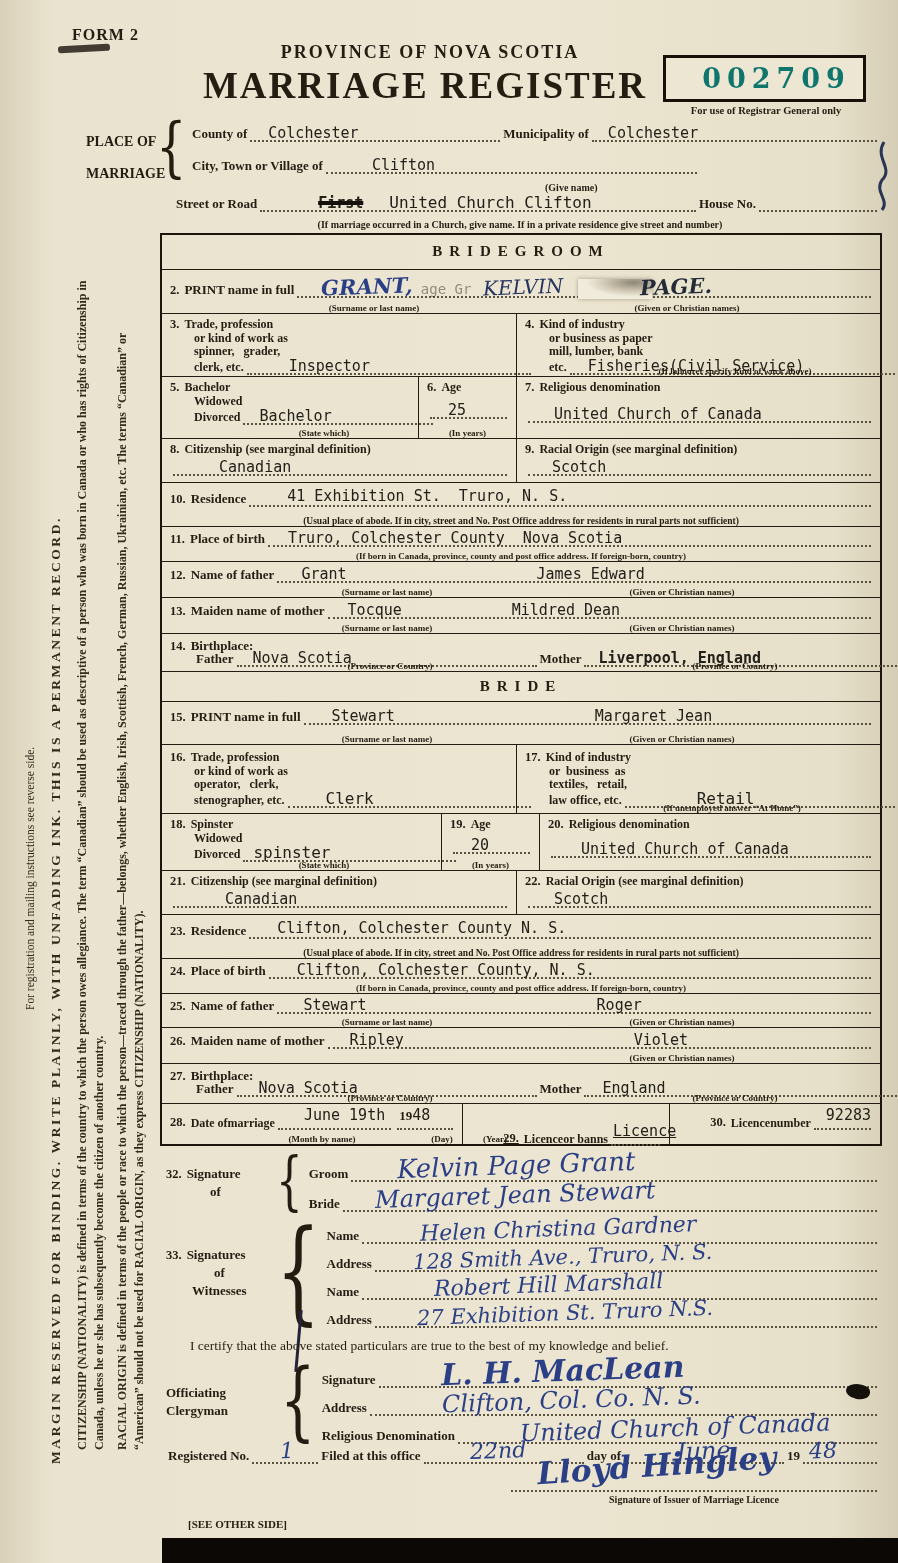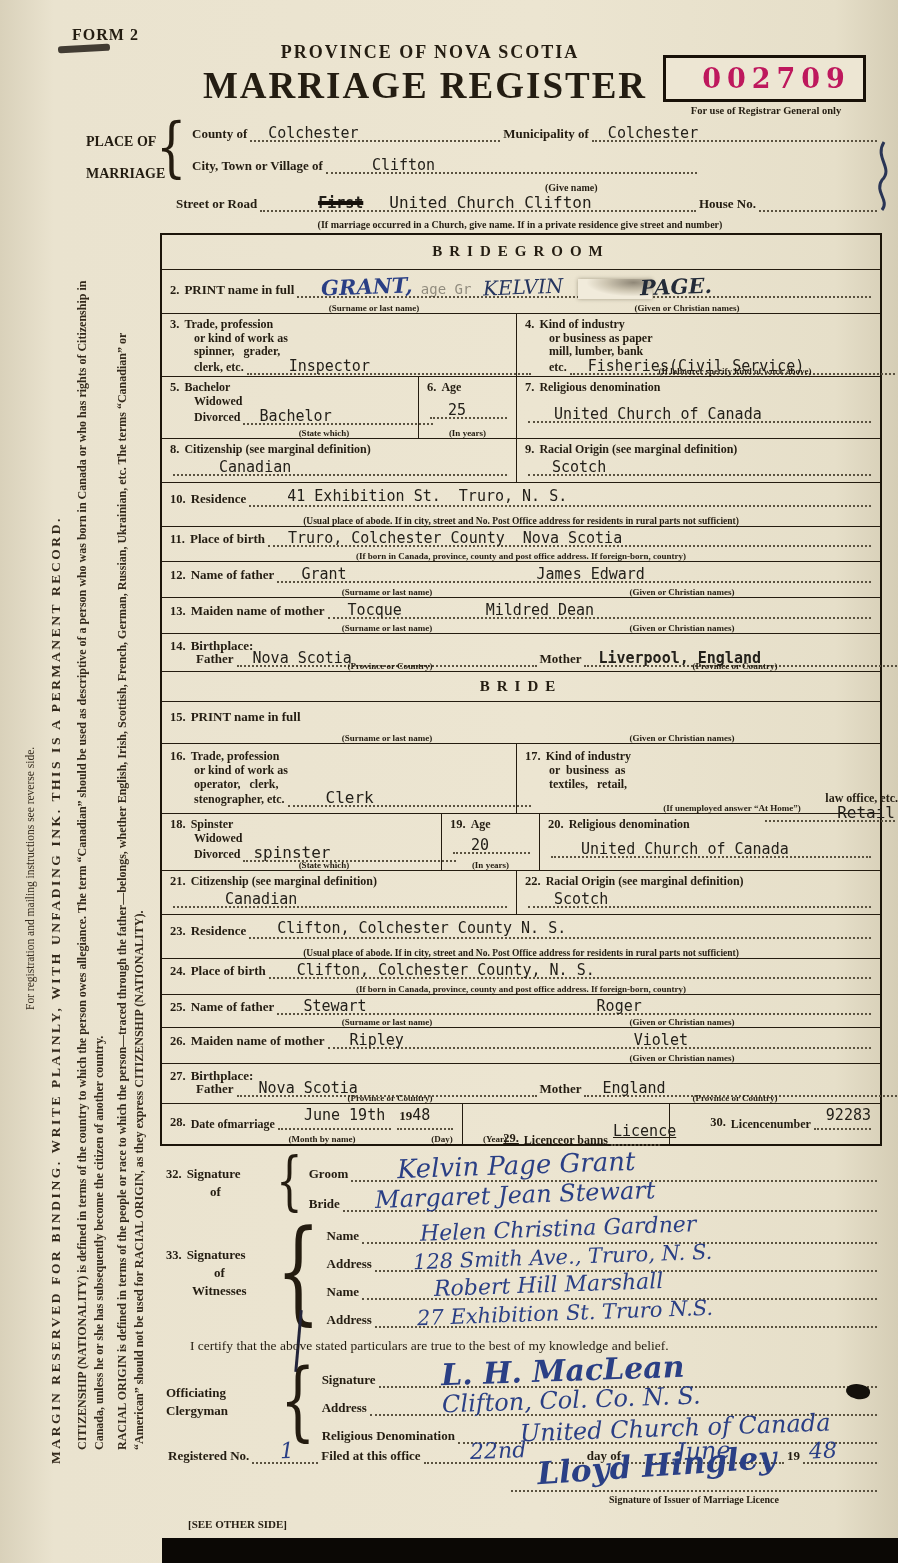--- a/index.html
+++ b/index.html
@@ -33,21 +33,21 @@
 
   .formbox { border:2.5px solid #1c150a; display:flex; flex-direction:column; background:transparent; }
   .r   { display:flex; position:relative; border-bottom:1.6px solid #241c10; width:100%; }
   .c   { position:relative; padding:3px 6px 1px 8px; }
   .vr  { border-right:1.6px solid #241c10; }
   .hdr { justify-content:center; align-items:center; font-weight:bold; font-size:15px; letter-spacing:7px; }
 
   .stk { display:inline-flex; flex-direction:row; line-height:12.5px;align-items:center; }
 
   .serialbox { border:3px solid #181108; display:flex; align-items:center; justify-content:center; background:#ede6d3; }
-  .serial { font-family:"DejaVu Serif", serif; font-weight:bold; font-size:27px; letter-spacing:6px; color:#be185d;margin-left:24px; }
+  .serial { font-family:"DejaVu Serif", serif; font-weight:bold; font-size:27px; letter-spacing:6px; color:#0f766e;margin-left:24px; }
 
   .brace { font-family:"DejaVu Serif", serif; color:#241c10; line-height:1; display:inline-block; }
   .struck{ text-decoration:line-through; text-decoration-thickness:4px; text-decoration-color:#15100a; font-weight:bold; }
 
   .blk { position:absolute; display:flex; align-items:center; }
   .side{ flex:0 0 auto; }
   .brc { font-family:"DejaVu Serif", serif; line-height:1; margin:0 6px 0 2px; color:#241c10; display:inline-block; }
   .lines { flex:1 1 auto; }
 
   .patch { display:inline-block; width:74px; height:20px; vertical-align:bottom; margin-left:10px;
@@ -249,21 +249,21 @@
         <span class="n" style="left:225px;">(Surname or last name)</span>
         <span class="n" style="left:520px;">(Given or Christian names)</span>
       </div>
     </div>
 
     <div class="r" style="height:36px;">
       <div class="c" style="flex:1;">
         <div class="line" style="margin-top:2px;">
             <span class="num">13.</span>
             <span class="lb">Maiden name of mother</span>
-          <span class="fl"><span class="mono" style="margin-left:18px;font-size:15px;">Tocque</span><span class="mono" style="margin-left:84px;font-size:15px;">Mildred Dean</span></span>
+          <span class="fl"><span class="mono" style="margin-left:18px;font-size:15px;">Tocque</span><span class="mono" style="margin-left:110px;font-size:15px;">Mildred Dean</span></span>
         </div>
         <span class="n" style="left:225px;">(Surname or last name)</span>
         <span class="n" style="left:520px;">(Given or Christian names)</span>
       </div>
     </div>
 
     <div class="r" style="height:38px;">
       <div class="c" style="flex:1;">
         <div class="line" style="margin-top:1px;">
             <span class="num">14.</span>
@@ -282,20 +282,21 @@
 
     <div class="r hdr" style="height:30px;">
       <span>BRIDE</span>
     </div>
 
     <div class="r" style="height:43px;">
       <div class="c" style="flex:1;">
         <div class="line" style="margin-top:4px;">
           <span class="num">15.</span>
           <span class="lb">PRINT name in full</span>
+          <span class="fl"><span class="mono" style="margin-left:26px;font-size:15px;">Stewart</span><span class="mono" style="margin-left:200px;font-size:15px;">Margaret Jean</span></span>
         </div>
         <span class="n" style="left:225px;">(Surname or last name)</span>
         <span class="n" style="left:520px;">(Given or Christian names)</span>
       </div>
     </div>
 
     <div class="r" style="height:70px;">
       <div class="c vr" style="width:355px;">
         <div class="line" style="margin-top:2px;">
             <span class="num">16.</span>
@@ -308,21 +309,21 @@
             <span class="fl"><span class="mono" style="margin-left:36px;font-size:16px;">Clerk</span></span>
           </div>
       </div>
       <div class="c" style="flex:1;">
         <div class="line" style="margin-top:2px;">
             <span class="num">17.</span>
             <span class="lb s12">Kind of industry</span>
           </div>
         <div class="ll">or  business  as</div>
         <div class="ll">textiles,   retail,</div>
-        <div class="line" style="margin-left:24px;flex-direction:column;">
+        <div class="line" style="margin-left:24px;">
             <span class="lb s12">law office, etc.</span>
             <span class="fl"><span class="mono" style="margin-left:70px;font-size:16px;">Retail</span></span>
           </div>
         <span class="n" style="left:215px;">(If unemployed answer “At Home”)</span>
       </div>
     </div>
 
     <div class="r" style="height:57px;">
       <div class="c vr" style="width:280px;">
         <div class="line">

